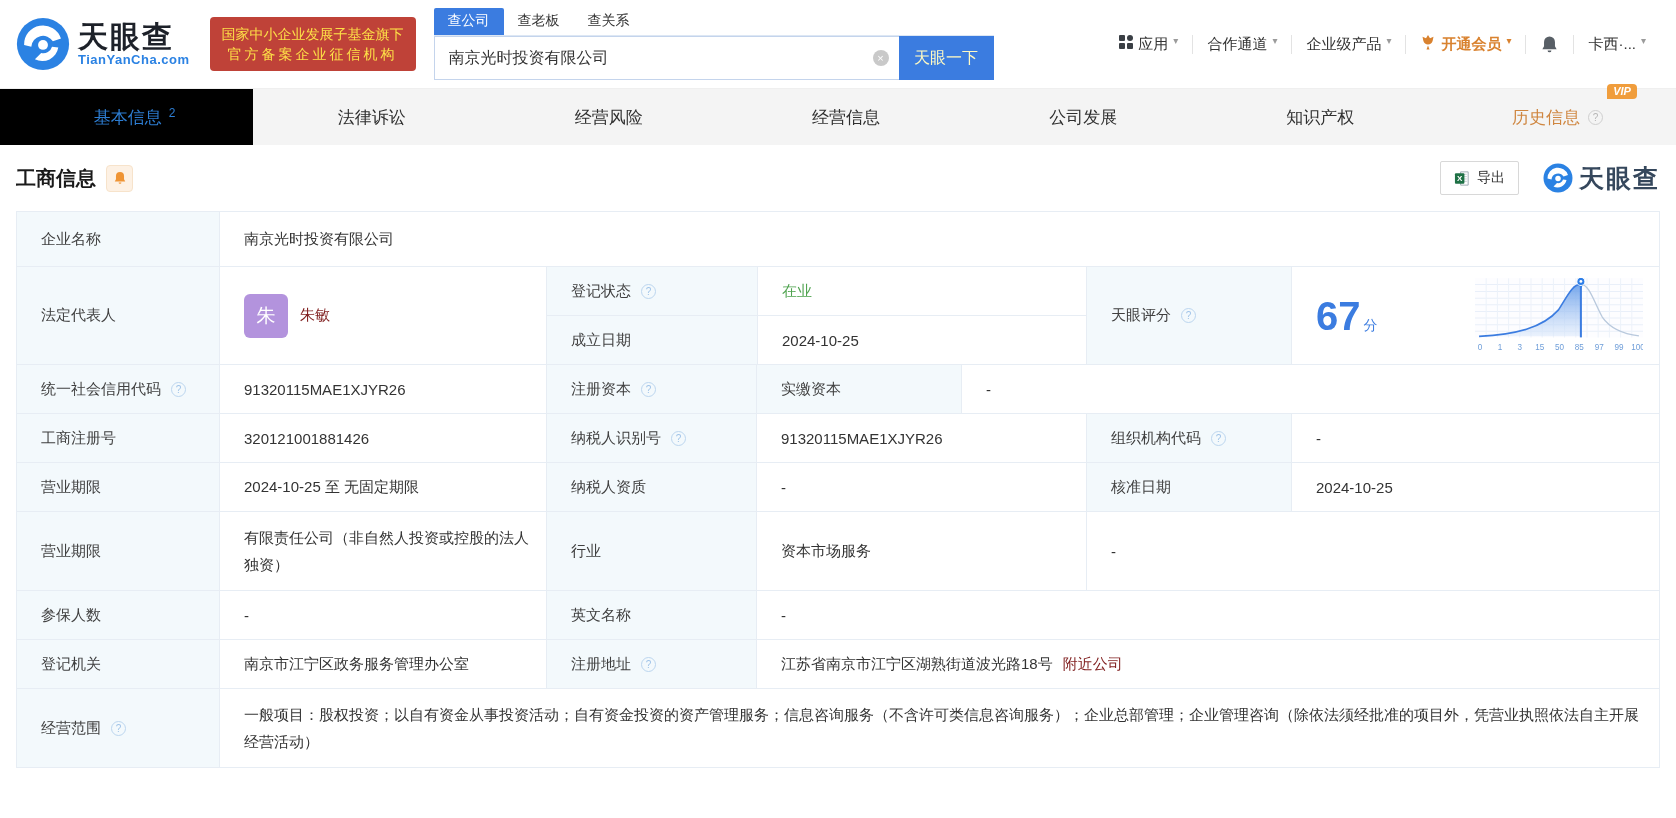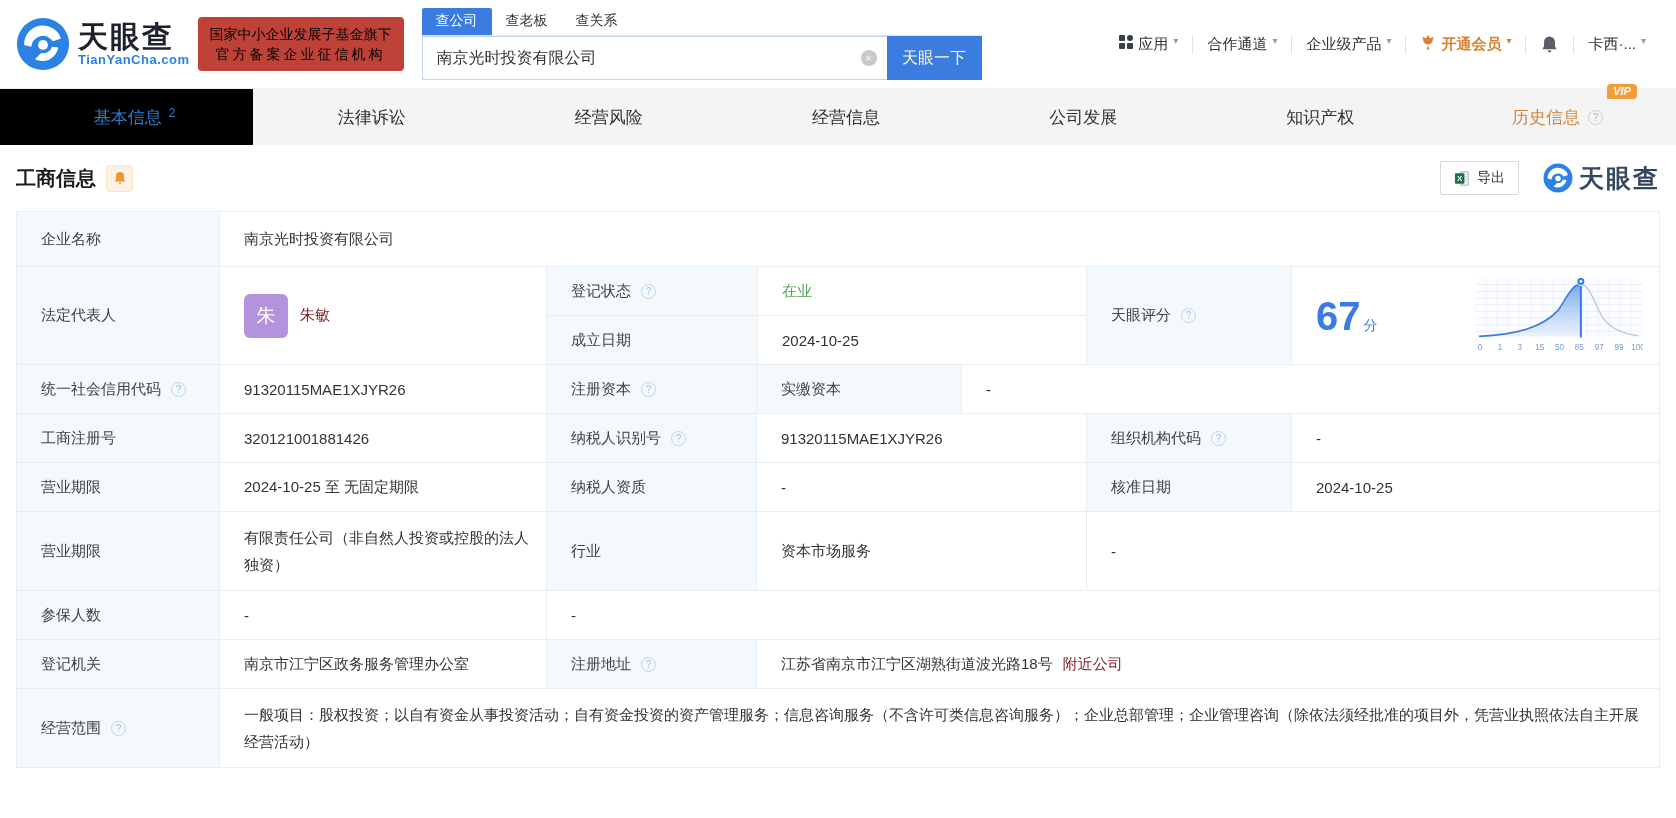--- a/index.html
+++ b/index.html
@@ -7,21 +7,21 @@
   body { width:1676px; height:818px; overflow:hidden;
          font-family:"Liberation Sans","DejaVu Sans",sans-serif; color:#333; }
 
   
   .topbar { height:88px; display:flex; align-items:center; padding:0 16px; }
   .logo-block { display:flex; align-items:center; gap:8px; }
   .logo-swirl { flex:none; }
   .logo-texts { display:flex; flex-direction:column; line-height:1.05; }
   .logo-brand { font-size:30px; font-weight:bold; color:#1d2129; letter-spacing:2px; }
   .logo-domain { font-size:13px; font-weight:bold; color:#2b82e3; letter-spacing:.5px; }
-  .gov-badge { margin-left:8px; background:#bf4238; color:#000000; border-radius:4px;
+  .gov-badge { margin-left:20px; background:#bf4238; color:#fde047; border-radius:4px;
                padding:7px 12px; font-size:14px; line-height:20px; text-align:center; }
   .gov-badge .l2 { letter-spacing:3px; }
   .search-block { margin-left:18px; width:560px; }
   .search-tabs { display:flex; border-bottom:1px solid #dde7f4; }
   .search-tab { font-size:14px; padding:4px 14px 5px; color:#333; cursor:pointer; }
   .search-tab.active { background:#3b7ce0; color:#fff; border-radius:2px 2px 0 0; }
   .search-row { display:flex; height:44px; }
   .search-input-wrap { flex:1; display:flex; align-items:center; border:1px solid #c4d4ec;
                        border-right:none; padding:0 10px 0 14px; }
   .search-input { flex:1; border:none; outline:none; font-size:16px; color:#333;
@@ -390,20 +390,23 @@
         </div>
     </div>
 
     <div class="trow mh49">
       <div class="cell lab w1">
           <span>参保人数</span>
         </div>
       <div class="cell w2 bl">
           <span>-</span>
         </div>
+      <div class="cell lab w3 bl">
+          <span>英文名称</span>
+        </div>
       <div class="cell wfill bl">
           <span>-</span>
         </div>
     </div>
 
     <div class="trow mh49">
       <div class="cell lab w1">
           <span>登记机关</span>
         </div>
       <div class="cell w2 bl">

